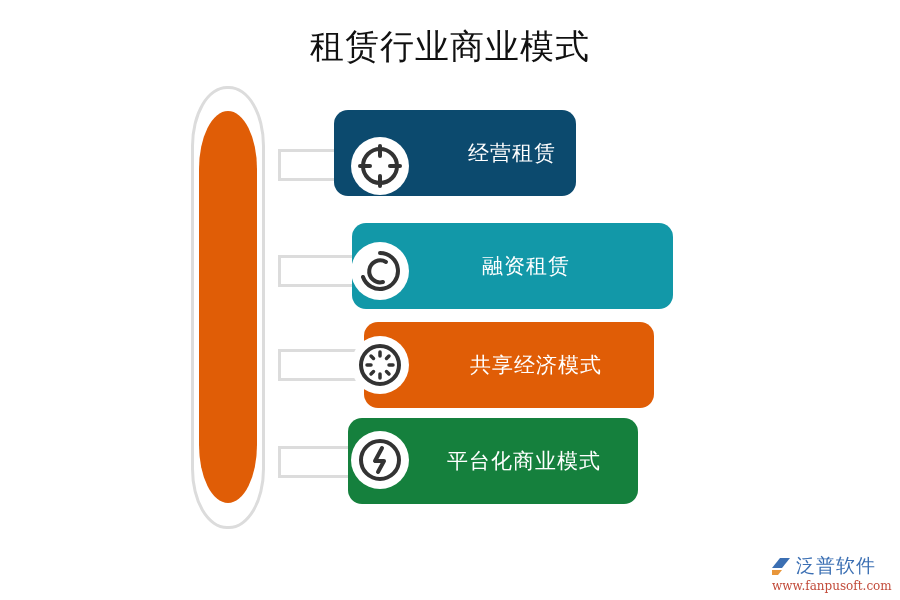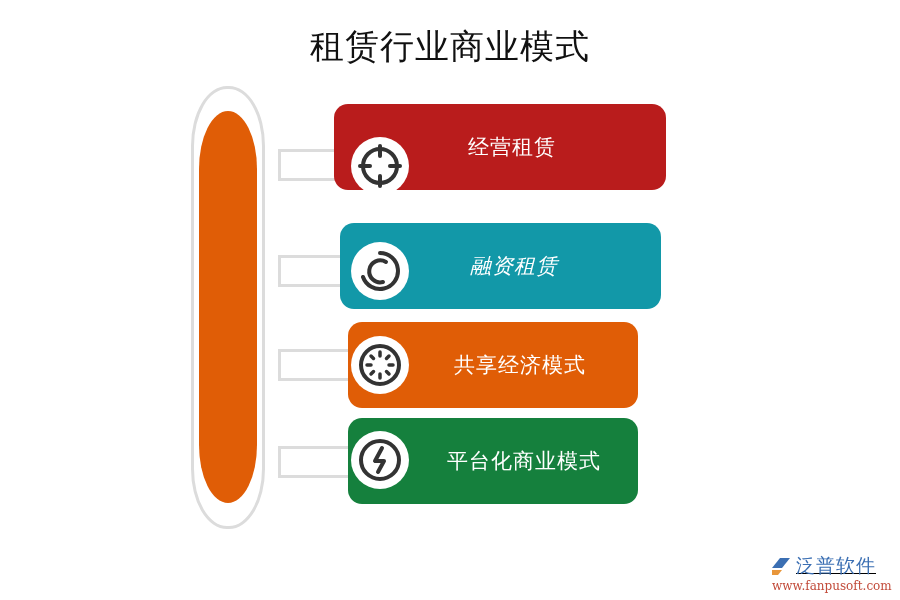--- a/index.html
+++ b/index.html
@@ -7,59 +7,59 @@
          font-family: "DejaVu Serif", "Liberation Serif", serif; }
   .title { position:absolute; left:0; width:900px; top:24px; text-align:center; font-size:34px; color:#111; letter-spacing:1px; }
   .outer-capsule { position:absolute; left:191px; top:86px; width:68px; height:437px; border:3px solid #dcdcdc; border-radius:36px/60px; box-sizing:content-box; }
   .inner-capsule { position:absolute; left:199px; top:111px; width:58px; height:392px; background:#e05d06; border-radius:29px/58px; }
   .connector { position:absolute; left:278px; width:90px; height:32px; border:3px solid #dcdcdc; border-right:none; box-sizing:border-box; background:#fff; }
   .card { position:absolute; height:86px; border-radius:14px; color:#fff; }
   .card-label { position:absolute; top:0; bottom:0; display:flex; align-items:center; font-size:21px; letter-spacing:1px; }
   .icon-badge { position:absolute; width:58px; height:58px; border-radius:50%; background:#fff; display:flex; align-items:center; justify-content:center; }
   .icon-badge svg { width:48px; height:48px; }
   .logo { position:absolute; left:770px; top:553px; width:125px; height:42px; }
-  .logo-top { display:flex; align-items:center; gap:4px;text-decoration:underline; }
+  .logo-top { display:flex; align-items:center; gap:4px; }
   .logo-name { font-family:"DejaVu Sans", sans-serif; font-size:19px; color:#3b6fb3; letter-spacing:1px; }
   .logo-url { font-size:12px; color:#c24b3a; margin-top:0px; padding-left:2px; }
 </style>
 </head>
 <body>
 
 <div class="title">租赁行业商业模式</div>
 
 <div class="outer-capsule"></div>
 <div class="inner-capsule"></div>
 
 <div class="connector" style="top:149px;"></div>
-<div class="card" style="left:334px; top:104px; width:332px; background:#b91c1c;">
+<div class="card" style="left:334px; top:110px; width:242px; background:#0c4a6e;">
   <span class="card-label" style="left:134px;">经营租赁</span>
 </div>
 <div class="icon-badge" style="left:351px; top:137px;">
   <svg viewBox="0 0 48 48">
     <circle cx="24" cy="24" r="17" fill="none" stroke="#333" stroke-width="4"></circle>
     <line x1="24" y1="4" x2="24" y2="14" stroke="#333" stroke-width="4" stroke-linecap="round"></line>
     <line x1="24" y1="34" x2="24" y2="44" stroke="#333" stroke-width="4" stroke-linecap="round"></line>
     <line x1="4" y1="24" x2="14" y2="24" stroke="#333" stroke-width="4" stroke-linecap="round"></line>
     <line x1="34" y1="24" x2="44" y2="24" stroke="#333" stroke-width="4" stroke-linecap="round"></line>
   </svg>
 </div>
 
 <div class="connector" style="top:255px;"></div>
-<div class="card" style="left:340px; top:223px; width:321px; background:#1298a8;font-style:italic;">
+<div class="card" style="left:352px; top:223px; width:321px; background:#1298a8;">
   <span class="card-label" style="left:130px;">融资租赁</span>
 </div>
 <div class="icon-badge" style="left:351px; top:242px;">
   <svg viewBox="0 0 48 48">
     <path d="M24 6 A18 18 0 1 1 7 30" fill="none" stroke="#333" stroke-width="4" stroke-linecap="round"></path>
     <path d="M30 15 A11 11 0 1 0 27 35" fill="none" stroke="#333" stroke-width="4" stroke-linecap="round"></path>
   </svg>
 </div>
 
 <div class="connector" style="top:349px;"></div>
-<div class="card" style="left:348px; top:322px; width:290px; background:#e05d06;">
+<div class="card" style="left:364px; top:322px; width:290px; background:#e05d06;">
   <span class="card-label" style="left:106px;">共享经济模式</span>
 </div>
 <div class="icon-badge" style="left:351px; top:336px;">
   <svg viewBox="0 0 48 48">
     <circle cx="24" cy="24" r="19" fill="none" stroke="#333" stroke-width="4"></circle>
     <g stroke="#333" stroke-width="3.5" stroke-linecap="round">
       <line x1="24" y1="11" x2="24" y2="15"></line>
       <line x1="24" y1="33" x2="24" y2="37"></line>
       <line x1="11" y1="24" x2="15" y2="24"></line>
       <line x1="33" y1="24" x2="37" y2="24"></line>

